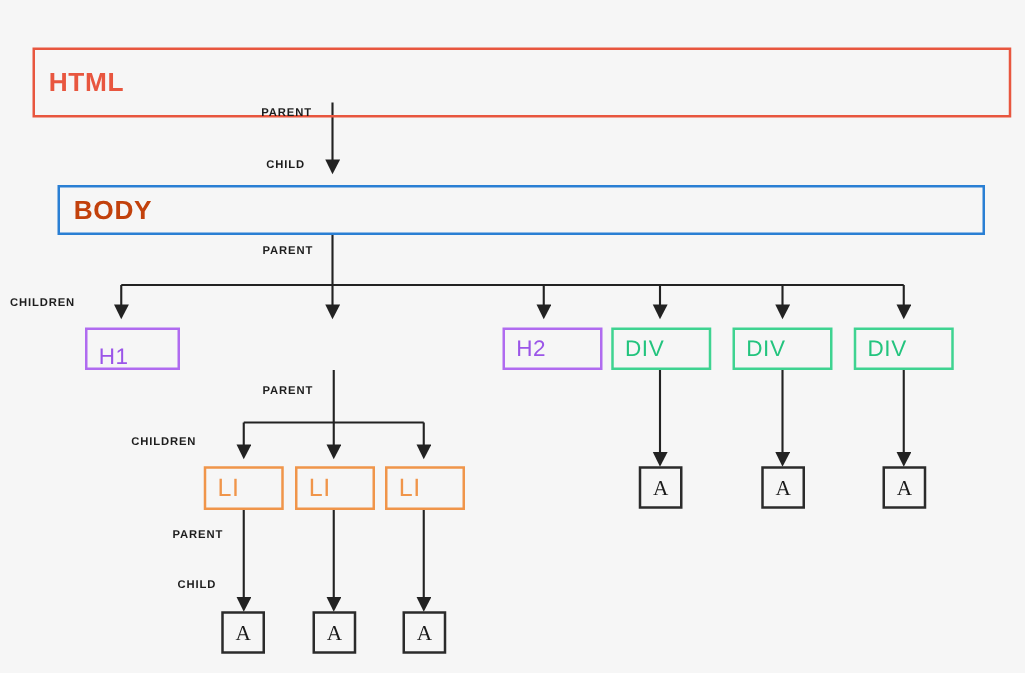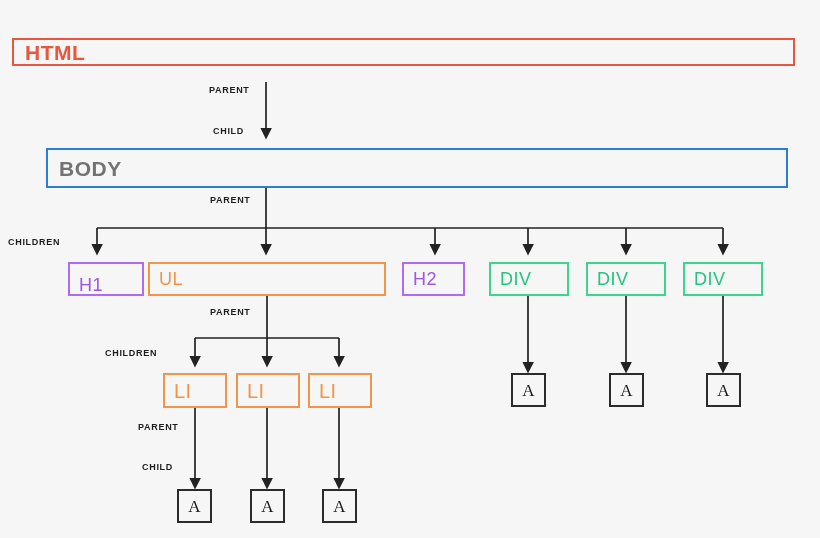--- a/index.html
+++ b/index.html
@@ -123,43 +123,40 @@
       <line x1="195" y1="408" x2="195" y2="483" marker-end="url(#arrowhead)"></line>
       <line x1="267" y1="408" x2="267" y2="483" marker-end="url(#arrowhead)"></line>
       <line x1="339" y1="408" x2="339" y2="483" marker-end="url(#arrowhead)"></line>
 
       <line x1="528" y1="296" x2="528" y2="367" marker-end="url(#arrowhead)"></line>
       <line x1="626" y1="296" x2="626" y2="367" marker-end="url(#arrowhead)"></line>
       <line x1="723" y1="296" x2="723" y2="367" marker-end="url(#arrowhead)"></line>
     </g>
   </svg>
 
-  <div class="node node-big" style="left:12px; top:38px; width:783px; height:28px; border-color:#e8563f;">
+  <div class="node node-big" style="left:26px; top:38px; width:783px; height:56px; border-color:#e8563f;">
     <span class="node-label" style="color:#e8563f;">HTML</span>
   </div>
 
   <div class="edge-label right-align" style="left:209px; top:86px; width:48px;">PARENT</div>
   <div class="edge-label right-align" style="left:213px; top:127px; width:44px;">CHILD</div>
 
   <div class="node node-big" style="left:46px; top:148px; width:742px; height:40px; border-color:#2a7fd4;">
-    <span class="node-label" style="color:#737373;">BODY</span>
+    <span class="node-label" style="color:#c2410c;">BODY</span>
   </div>
 
   <div class="edge-label right-align" style="left:210px; top:196px; width:48px;">PARENT</div>
   <div class="edge-label" style="left:8px; top:238px;">CHILDREN</div>
 
   <div class="node node-mid" style="left:68px; top:262px; width:76px; height:34px; border-color:#b06bf0;align-items:flex-end;">
     <span class="node-label" style="color:#9b55e8;">H1</span>
   </div>
 
-  <div class="node node-mid" style="left:148px; top:262px; width:238px; height:34px; border-color:#f0954a;">
-    <span class="node-label" style="color:#f0954a;">UL</span>
-  </div>
-
-  <div class="node node-mid" style="left:402px; top:262px; width:63px; height:34px; border-color:#b06bf0;">
+
+  <div class="node node-mid" style="left:402px; top:262px; width:80px; height:34px; border-color:#b06bf0;">
     <span class="node-label" style="color:#9b55e8;">H2</span>
   </div>
 
   <div class="node node-mid" style="left:489px; top:262px; width:80px; height:34px; border-color:#3fd391;">
     <span class="node-label" style="color:#23c47e;">DIV</span>
   </div>
 
   <div class="node node-mid" style="left:586px; top:262px; width:80px; height:34px; border-color:#3fd391;">
     <span class="node-label" style="color:#23c47e;">DIV</span>
   </div>

